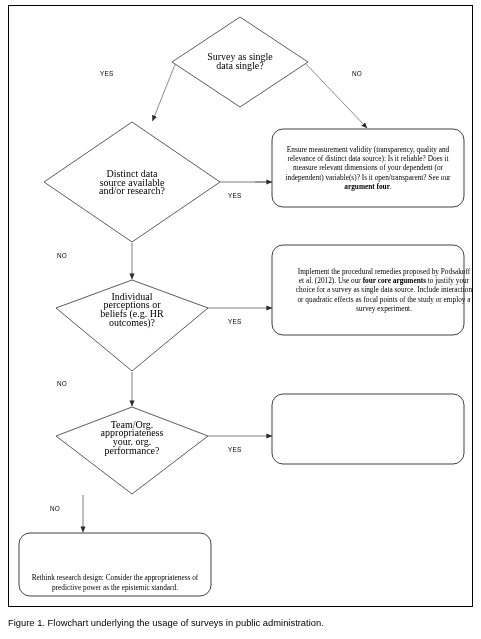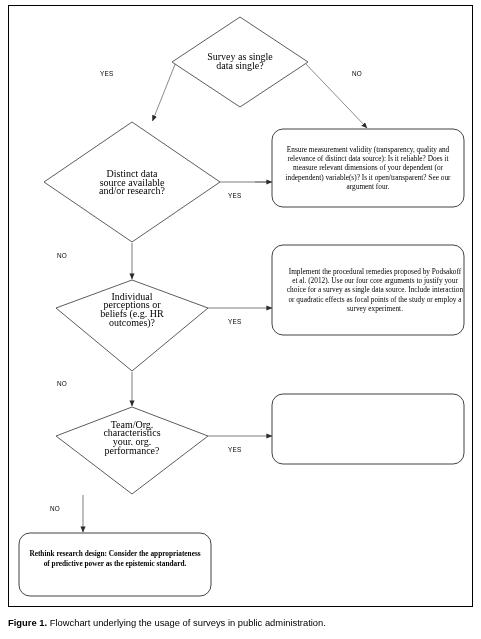--- a/index.html
+++ b/index.html
@@ -68,32 +68,32 @@
     pointer-events: none;
   }
   .html-layer > * { pointer-events: auto; }
   .txt-block {
     position: absolute;
     display: flex;
     align-items: center;
     justify-content: center;
   }
   .txt-inner { width: 100%; }
-  .txt-inner b { font-weight: normal; }
+  .txt-inner b { font-weight: bold; }
   .caption {
     position: absolute;
     left: 8px;
     top: 617px;
     width: 470px;
     font-family: "Liberation Sans", sans-serif;
     font-size: 9.4px;
     color: #000000;
     white-space: nowrap;
   }
-  .caption .cap-label { font-weight: bold; }
+  .caption .cap-label { font-weight: normal; }
 </style>
 </head>
 <body>
 
 <div id="figure-root">
 
   <div class="frame"></div>
 
   <svg id="flow-svg" viewBox="0 0 481 612">
     <defs>
@@ -159,36 +159,36 @@
         <div>Individual</div>
         <div>perceptions or</div>
         <div>beliefs (e.g. HR</div>
         <div>outcomes)?</div>
       </div>
     </div>
 
     <div class="txt-block" style="left:82px; top:418px; width:100px; height:40px;">
       <div class="txt-inner node-text">
         <div>Team/Org.</div>
-        <div>characteristics</div>
+        <div>appropriateness</div>
         <div>your. org.</div>
         <div>performance?</div>
       </div>
     </div>
 
     <div class="txt-block" style="left:279px; top:131px; width:178px; height:74px;">
       <div class="txt-inner box-text">Ensure measurement validity (transparency, quality and relevance of distinct data source): Is it reliable? Does it measure relevant dimensions of your dependent (or independent) variable(s)? Is it open/transparent? See our <b>argument four</b>.</div>
     </div>
 
-    <div class="txt-block" style="left:286px; top:247px; width:178px; height:86px;">
+    <div class="txt-block" style="left:295px; top:247px; width:178px; height:86px;">
       <div class="txt-inner box-text">Implement the procedural remedies proposed by Podsakoff et al. (2012). Use our <b>four core arguments</b> to justify your choice for a survey as single data source. Include interaction or quadratic effects as focal points of the study or employ a survey experiment.</div>
     </div>
 
 
-    <div class="txt-block" style="left:26px; top:529px; width:178px; height:59px;font-weight:bold;">
+    <div class="txt-block" style="left:26px; top:553px; width:178px; height:59px;">
       <div class="txt-inner box-text">Rethink research design: Consider the appropriateness of predictive power as the epistemic standard.</div>
     </div>
 
     <span class="edge-label" style="left:100px; top:70px;">YES</span>
     <span class="edge-label" style="left:352px; top:70px;">NO</span>
 
     <span class="edge-label" style="left:228px; top:192px;">YES</span>
     <span class="edge-label" style="left:57px; top:252px;">NO</span>
 
     <span class="edge-label" style="left:228px; top:318px;">YES</span>

